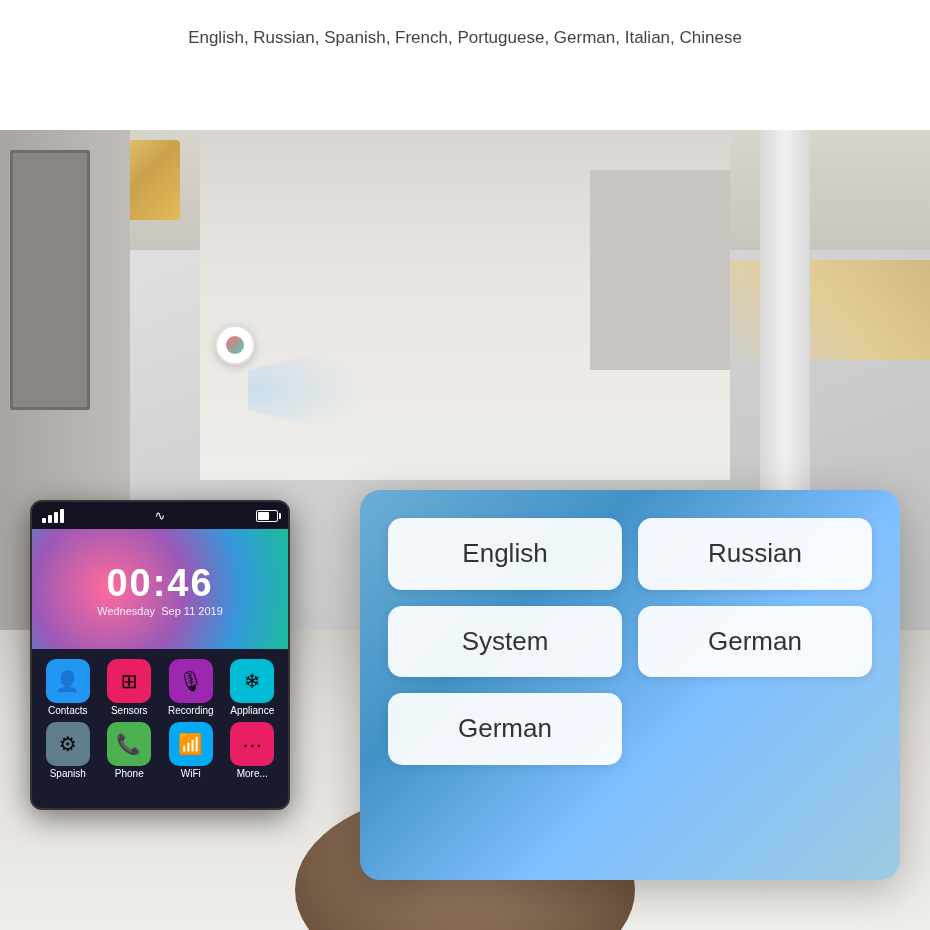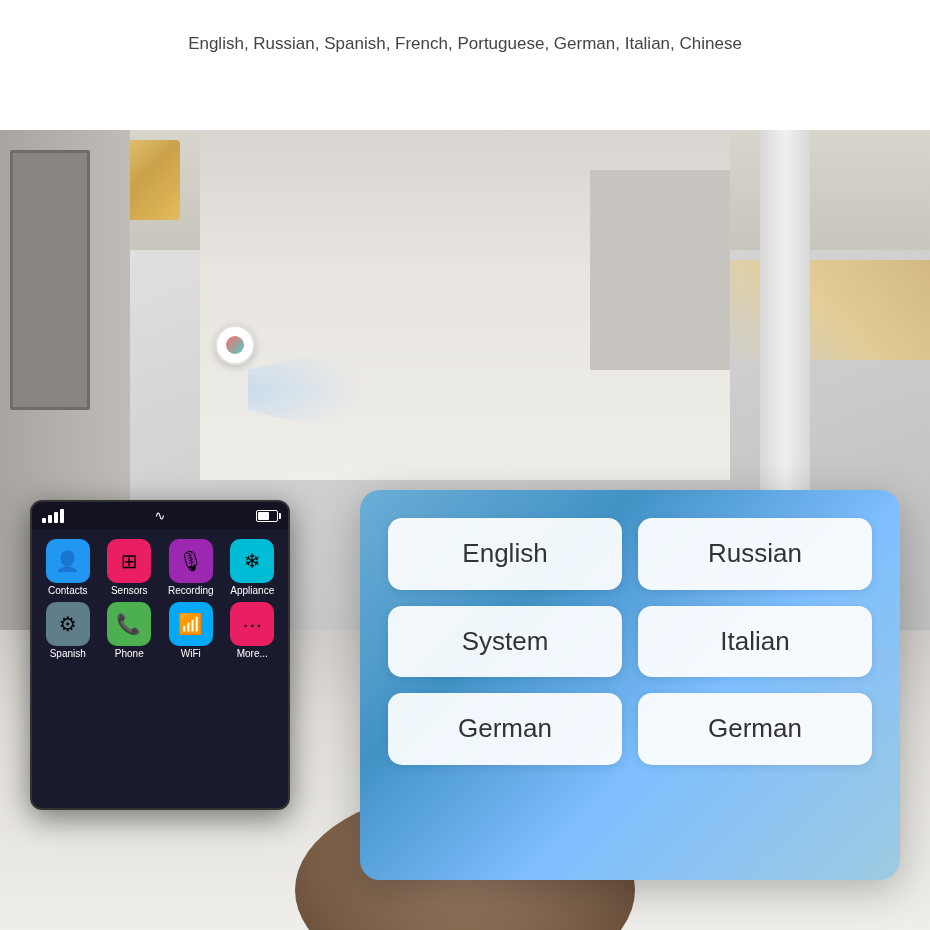--- a/index.html
+++ b/index.html
@@ -22,21 +22,20 @@
     }
     .header h1 {
       font-size: 42px;
       font-weight: 900;
       color: #111;
       letter-spacing: -0.5px;
     }
     .header p {
       font-size: 17px;
       color: #444;
-      margin-top: 6px;
     }
 
     
     .scene {
       position: absolute;
       top: 130px;
       left: 0; right: 0; bottom: 0;
       background: linear-gradient(160deg, #e8e8e8 0%, #d0d0d0 40%, #c0c0c0 70%, #b8b8b8 100%);
       overflow: hidden;
     }
@@ -418,20 +417,26 @@
         <div class="signal-bar" style="height:11px"></div>
         <div class="signal-bar" style="height:14px"></div>
       </div>
       <span class="wifi-icon">∿</span>
       <div class="battery-icon">
         <div class="battery-fill"></div>
         <div class="battery-tip"></div>
       </div>
     </div>
 
+    <div class="phone-bg">
+      <div class="phone-time">00:46</div>
+      <div class="phone-date">
+        <span>Wednesday</span>&nbsp;&nbsp;<span>Sep 11 2019</span>
+      </div>
+    </div>
 
     <div class="phone-apps">
     <div class="app-icon">
       <div class="app-icon-bg" style="background:#2196F3">👤</div>
       <span class="app-label">Contacts</span>
     </div>
         <div class="app-icon">
       <div class="app-icon-bg" style="background:#E91E63">⊞</div>
       <span class="app-label">Sensors</span>
     </div>
@@ -459,17 +464,16 @@
       <div class="app-icon-bg" style="background:#E91E63">···</div>
       <span class="app-label">More...</span>
     </div>
       </div>
   </div>
 
   <div class="lang-panel">
   <button class="lang-btn">English</button>
       <button class="lang-btn">Russian</button>
       <button class="lang-btn">System</button>
-      <button class="lang-btn">Italian</button>
       <button class="lang-btn">German</button>
       <button class="lang-btn">German</button>
     </div>
 </div>
 
 </body></html>

